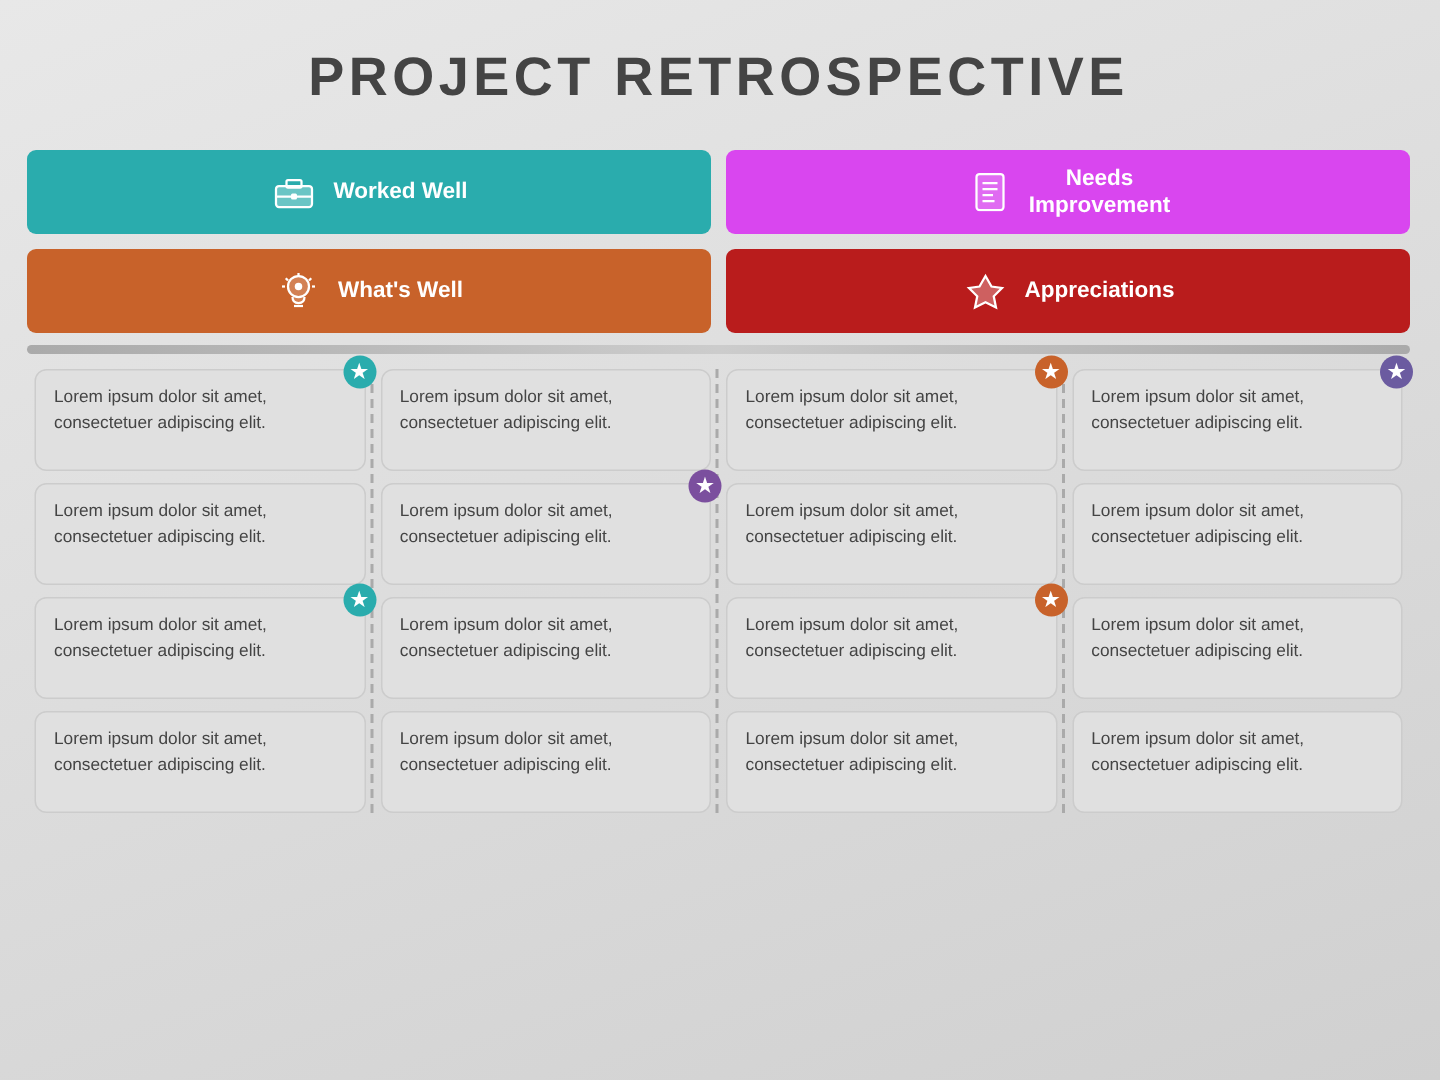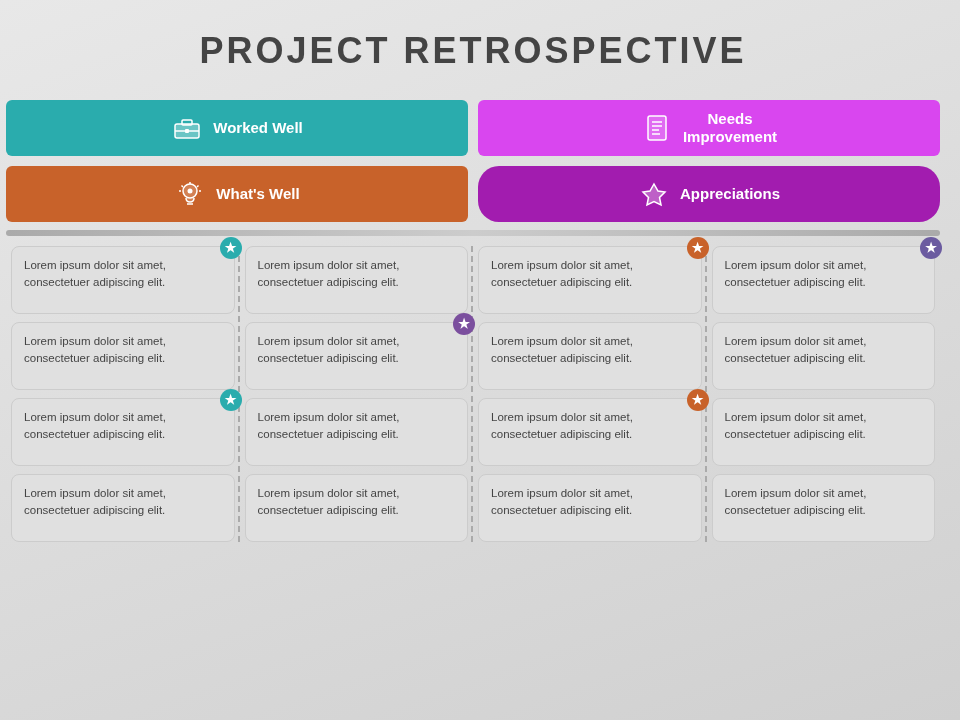--- a/index.html
+++ b/index.html
@@ -8,21 +8,21 @@
       width: 960px;
       height: 720px;
       background: linear-gradient(160deg, #e8e8e8 0%, #d0d0d0 100%);
       font-family: Arial, sans-serif;
       overflow: hidden;
     }
 
     .page {
       width: 960px;
       height: 720px;
-      padding: 30px 20px 20px 6px;
+      padding: 30px 20px 20px 18px;
       display: flex;
       flex-direction: column;
       align-items: center;
     }
 
     .main-title {
       font-size: 36px;
       font-weight: 900;
       color: #444;
       letter-spacing: 3px;
@@ -54,21 +54,21 @@
       color: white;
       font-weight: 700;
       font-size: 15px;
       min-height: 56px;
       position: relative;
     }
 
     .col-header-teal { background-color: #2aacad; }
     .col-header-purple { background-color: #d946ef; }
     .col-header-orange { background-color: #c8622a; }
-    .col-header-violet { background-color: #a21caf; border-radius: 21px; }
+    .col-header-violet { background-color: #b91c1c; }
 
     .col-header .icon-box {
       font-size: 22px;
       display: flex;
       align-items: center;
       justify-content: center;
       min-width: 32px;
     }
 
     .col-header .label {

